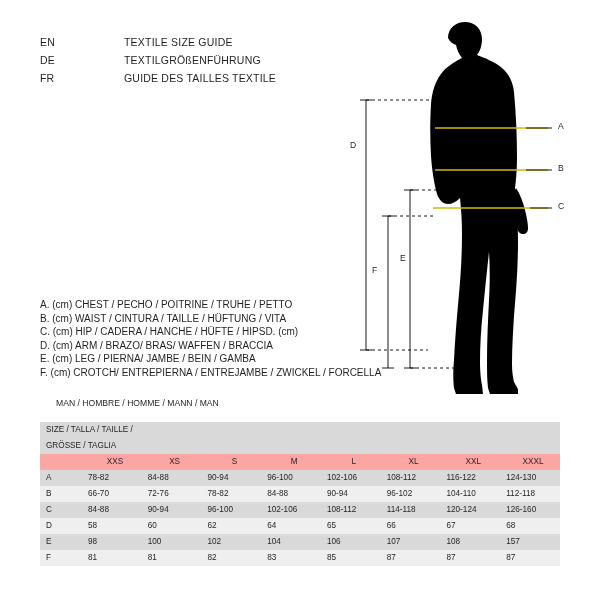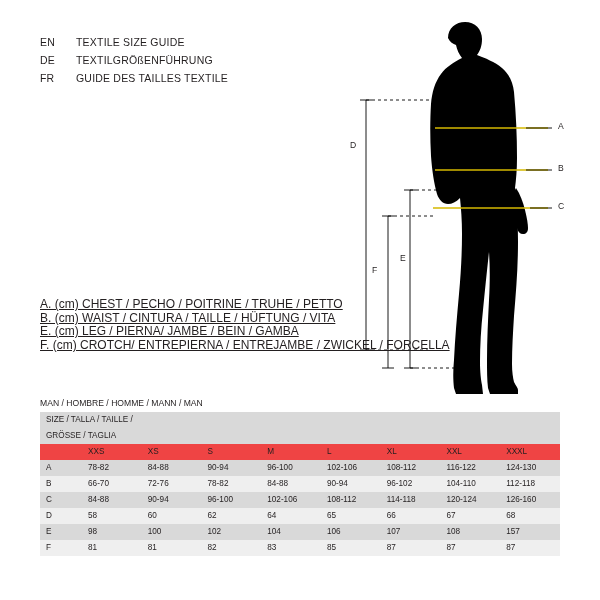--- a/index.html
+++ b/index.html
@@ -30,46 +30,46 @@
     font-size: 10.5px;
     letter-spacing: 0.2px;
   }
   .title-lang {
     width: 36px;
     flex: 0 0 36px;
     color: #231f20;
   }
   .title-text {
     color: #231f20;
+    margin-left: 48px;
   }
 
   
   .legend {
     position: absolute;
     left: 40px; top: 298px;
     width: 330px;
   }
   .legend-row {
-    font-size: 12px;
+    font-size: 10px;
     line-height: 13.6px;
     white-space: nowrap;
     color: #231f20;
-    text-decoration: underline;
   }
   .gender-row {
     position: absolute;
-    left: 40px; top: 398px;
+    left: 56px; top: 398px;
     font-size: 8.6px;
     color: #231f20;
   }
 
   
   .table-wrap {
     position: absolute;
-    left: 40px; top: 412px;
+    left: 40px; top: 422px;
     width: 520px;
   }
   table.size-table {
     border-collapse: collapse;
     width: 520px;
     font-size: 8.2px;
     color: #231f20;
   }
   table.size-table td, table.size-table th {
     padding: 0 0 0 6px;
@@ -77,21 +77,22 @@
     text-align: left;
     font-weight: normal;
     vertical-align: middle;
     line-height: 16px;
   }
   table.size-table tr.head-row td {
     background: #d9d9d9;
     font-size: 8.2px;
   }
   table.size-table tr.sub-row td {
-    background: #ef4444;
+    background: #fca5a5;
+    text-align: center;
   }
   tr.band-dark td { background: #d9d9d9; }
   tr.band-light td { background: #efefef; }
   td.row-label { width: 42px; }
   td.col-cell { width: 59.7px; }
 
   
   .figure-area {
     position: absolute;
     left: 330px; top: 20px;
@@ -217,20 +218,22 @@
     <div class="dim-label" style="left:228px; top:143px;">B</div>
     <div class="dim-label" style="left:228px; top:181px;">C</div>
     <div class="dim-label" style="left:20px; top:120px;">D</div>
     <div class="dim-label" style="left:70px; top:233px;">E</div>
     <div class="dim-label" style="left:42px; top:245px;">F</div>
   </div>
 
   <div class="legend">
     <div class="legend-row">A. (cm) CHEST / PECHO / POITRINE / TRUHE / PETTO</div>
     <div class="legend-row">B. (cm) WAIST / CINTURA / TAILLE / HÜFTUNG / VITA</div>
+    <div class="legend-row">C. (cm) HIP / CADERA / HANCHE / HÜFTE / HIPSD. (cm)</div>
+    <div class="legend-row">D. (cm) ARM / BRAZO/ BRAS/ WAFFEN / BRACCIA</div>
     <div class="legend-row">E. (cm) LEG / PIERNA/ JAMBE / BEIN / GAMBA</div>
     <div class="legend-row">F. (cm) CROTCH/ ENTREPIERNA / ENTREJAMBE / ZWICKEL / FORCELLA</div>
   </div>
 
   <div class="gender-row">MAN / HOMBRE / HOMME / MANN / MAN</div>
 
   <div class="table-wrap">
     <table class="size-table">
       <tbody>
         <tr class="head-row">

